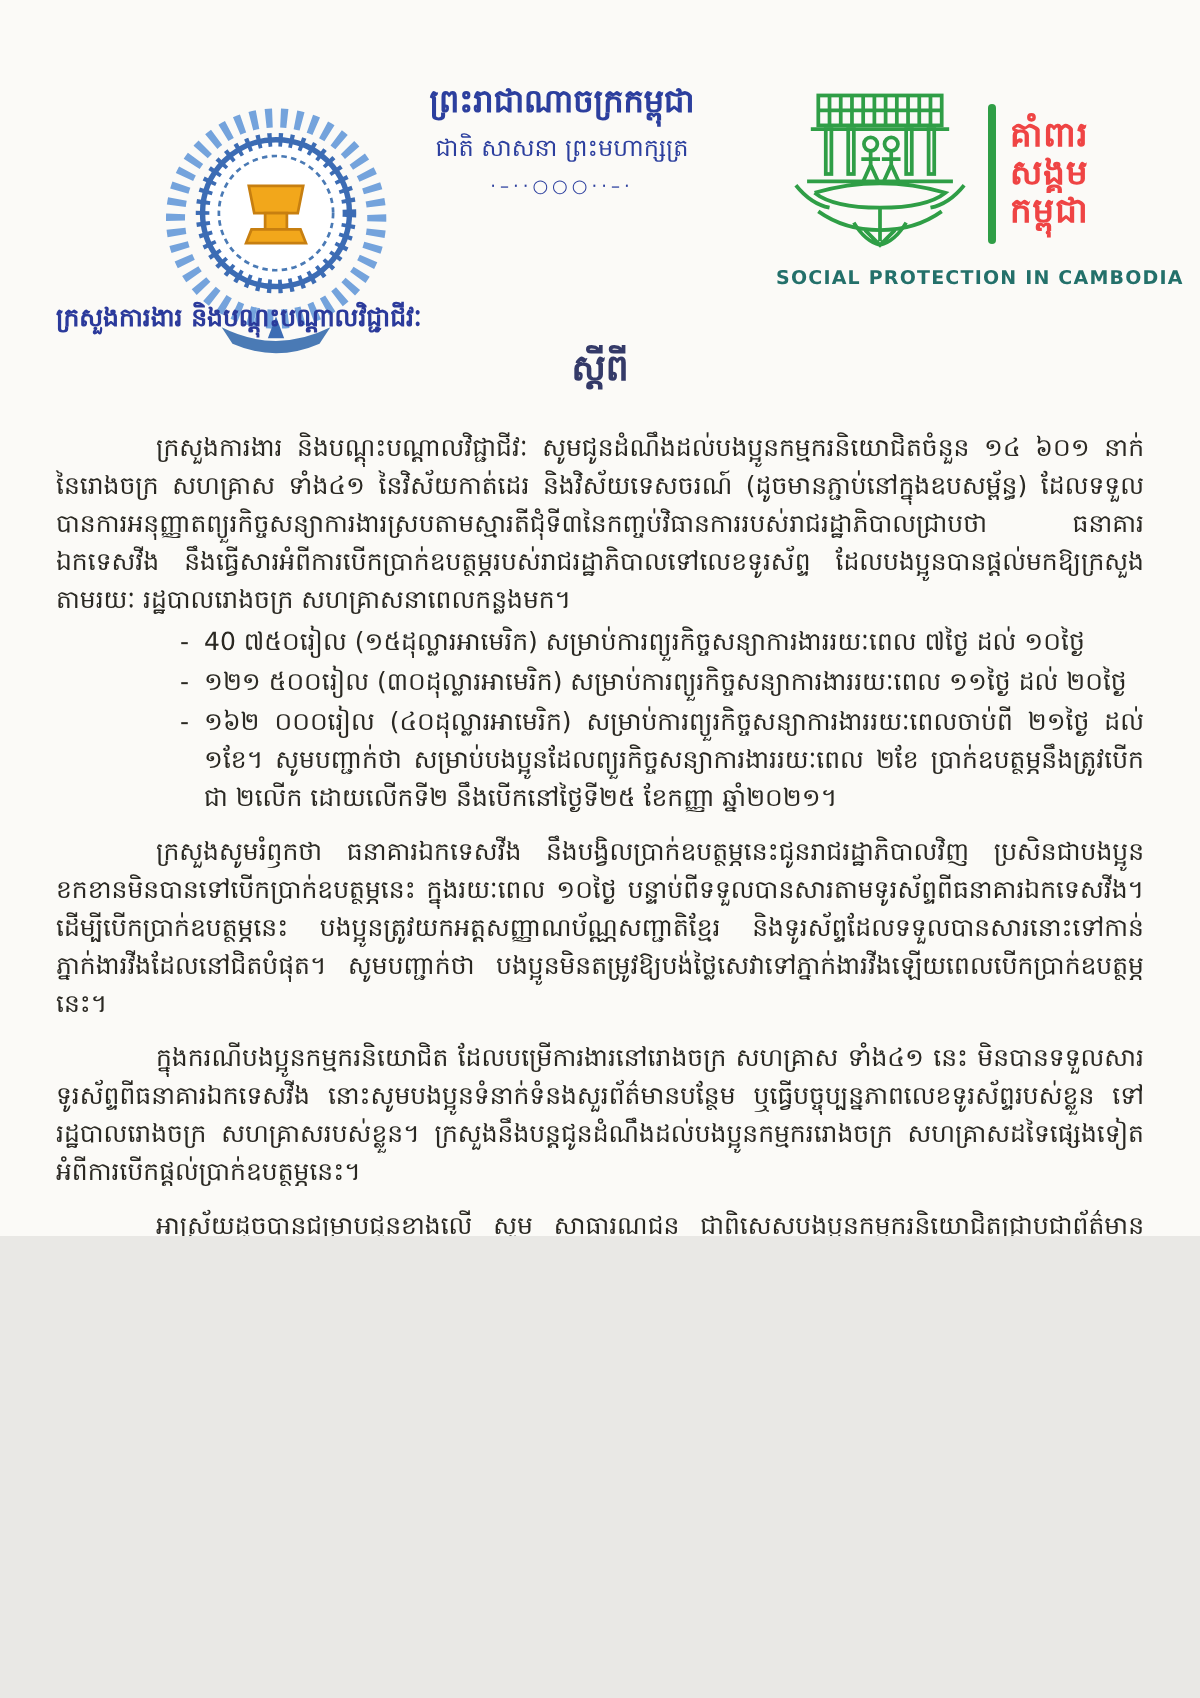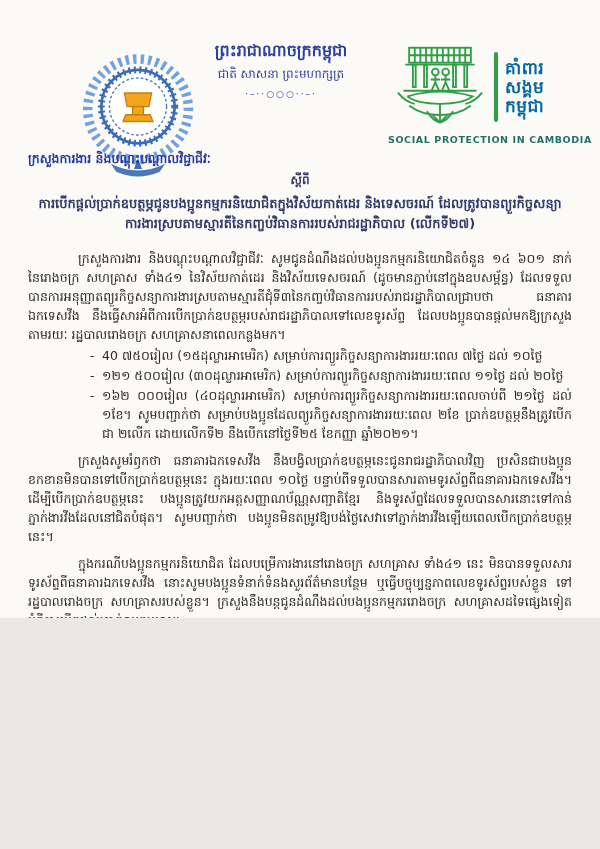--- a/index.html
+++ b/index.html
@@ -8,26 +8,26 @@
   .header{position:relative;height:170px;}
   .seal{position:absolute;left:70px;top:44px;width:136px;height:136px;}
   .kingdom{position:absolute;left:186px;top:40px;width:190px;text-align:center;color:#2c3f9e;}
   .k-title{font-weight:bold;font-size:16px;line-height:22px;}
   .k-motto{font-size:12px;margin-top:4px;}
   .k-divider{font-size:9px;letter-spacing:2px;margin-top:5px;color:#2c3f9e;}
   .sp-logo{position:absolute;left:388px;top:44px;width:200px;}
   .sp-row{display:flex;align-items:center;}
   .sp-icon{width:104px;height:86px;flex:0 0 auto;}
   .sp-bar{width:4px;height:70px;background:#2f9e46;margin:0 7px 0 2px;border-radius:2px;}
-  .sp-kh{color:#0369a1;font-weight:bold;font-size:17px;line-height:19px;letter-spacing:.5px;}
+  .sp-kh{color:#ef4444;font-weight:bold;font-size:17px;line-height:19px;letter-spacing:.5px;}
   .sp-caption{margin-top:4px;color:#23706a;font-weight:bold;font-size:9.5px;letter-spacing:.6px;text-align:right;white-space:nowrap;}
   .ministry-line{position:absolute;left:28px;top:151px;color:#2b3a9b;font-weight:bold;font-size:12.5px;}
   .title-block{text-align:center;color:#343a68;padding:0 30px;}
   .t-announce{font-weight:bold;font-size:15px;}
-  .t-regarding{font-weight:bold;font-size:12px;margin-top:2px;}
+  .t-regarding{font-weight:bold;font-size:18px;margin-top:2px;}
   .t-subject{font-weight:bold;font-size:13px;line-height:20px;margin:4px auto 0;max-width:540px;}
   .doc-body{padding:6px 28px 0;color:#2a2822;font-size:12.5px;line-height:19px;text-align:justify;}
   .doc-body p{margin:8px 0 0;text-indent:50px;}
   .doc-body p.no-top{margin-top:9px;}
   ul.amounts{list-style:none;margin:2px 0 0;padding:0 0 0 62px;}
   ul.amounts li{position:relative;padding-left:12px;text-indent:0;margin-top:1px;}
   ul.amounts li::before{content:"-";position:absolute;left:0;top:0;}
   .hw{color:#4c1d95;}
   .mark-star{color:#2b55c8;font-style:normal;}
   .date-block{position:relative;margin:6px 0 0 208px;width:370px;font-style:italic;font-weight:bold;color:#333a6e;font-size:12.5px;line-height:25px;z-index:2;}
@@ -88,21 +88,20 @@
         </div>
       </div>
       <div class="sp-caption">SOCIAL PROTECTION IN CAMBODIA</div>
     </div>
 
     <div class="ministry-line">ក្រសួងការងារ និងបណ្ដុះបណ្ដាលវិជ្ជាជីវៈ</div>
   </div>
 
   <div class="title-block">
     <div class="t-regarding">ស្ដីពី</div>
-    <div class="t-subject">ការបើកផ្ដល់ប្រាក់ឧបត្ថម្ភជូនបងប្អូនកម្មករនិយោជិតក្នុងវិស័យកាត់ដេរ និងទេសចរណ៍ ដែលត្រូវបានព្យួរកិច្ចសន្យាការងារស្របតាមស្មារតីនៃកញ្ចប់វិធានការរបស់រាជរដ្ឋាភិបាល (លើកទី២៧)</div>
   </div>
 
   <div class="doc-body">
     <p class="no-top">ក្រសួងការងារ និងបណ្ដុះបណ្ដាលវិជ្ជាជីវៈ សូមជូនដំណឹងដល់បងប្អូនកម្មករនិយោជិតចំនួន ១៤ ៦០១ នាក់ នៃរោងចក្រ សហគ្រាស ទាំង៤១ នៃវិស័យកាត់ដេរ និងវិស័យទេសចរណ៍ (ដូចមានភ្ជាប់នៅក្នុងឧបសម្ព័ន្ធ) ដែលទទួលបានការអនុញ្ញាតព្យួរកិច្ចសន្យាការងារស្របតាមស្មារតីជុំទី៣នៃកញ្ចប់វិធានការរបស់រាជរដ្ឋាភិបាលជ្រាបថា ធនាគារឯកទេសវីង នឹងធ្វើសារអំពីការបើកប្រាក់ឧបត្ថម្ភរបស់រាជរដ្ឋាភិបាលទៅលេខទូរស័ព្ទ ដែលបងប្អូនបានផ្ដល់មកឱ្យក្រសួងតាមរយៈ រដ្ឋបាលរោងចក្រ សហគ្រាសនាពេលកន្លងមក។</p>
     <ul class="amounts">
       <li>40 ៧៥០រៀល (១៥ដុល្លារអាមេរិក) សម្រាប់ការព្យួរកិច្ចសន្យាការងាររយៈពេល ៧ថ្ងៃ ដល់ ១០ថ្ងៃ</li>
       <li>១២១ ៥០០រៀល (៣០ដុល្លារអាមេរិក) សម្រាប់ការព្យួរកិច្ចសន្យាការងាររយៈពេល ១១ថ្ងៃ ដល់ ២០ថ្ងៃ</li>
       <li>១៦២ ០០០រៀល (៤០ដុល្លារអាមេរិក) សម្រាប់ការព្យួរកិច្ចសន្យាការងាររយៈពេលចាប់ពី ២១ថ្ងៃ ដល់ ១ខែ។ សូមបញ្ជាក់ថា សម្រាប់បងប្អូនដែលព្យួរកិច្ចសន្យាការងាររយៈពេល ២ខែ ប្រាក់ឧបត្ថម្ភនឹងត្រូវបើកជា ២លើក ដោយលើកទី២ នឹងបើកនៅថ្ងៃទី២៥ ខែកញ្ញា ឆ្នាំ២០២១។</li>
     </ul>
     <p>ក្រសួងសូមរំឭកថា ធនាគារឯកទេសវីង នឹងបង្វិលប្រាក់ឧបត្ថម្ភនេះជូនរាជរដ្ឋាភិបាលវិញ ប្រសិនជាបងប្អូនខកខានមិនបានទៅបើកប្រាក់ឧបត្ថម្ភនេះ ក្នុងរយៈពេល ១០ថ្ងៃ បន្ទាប់ពីទទួលបានសារតាមទូរស័ព្ទពីធនាគារឯកទេសវីង។ ដើម្បីបើកប្រាក់ឧបត្ថម្ភនេះ បងប្អូនត្រូវយកអត្តសញ្ញាណប័ណ្ណសញ្ជាតិខ្មែរ និងទូរស័ព្ទដែលទទួលបានសារនោះទៅកាន់ភ្នាក់ងារវីងដែលនៅជិតបំផុត។ សូមបញ្ជាក់ថា បងប្អូនមិនតម្រូវឱ្យបង់ថ្លៃសេវាទៅភ្នាក់ងារវីងឡើយពេលបើកប្រាក់ឧបត្ថម្ភនេះ។</p>

